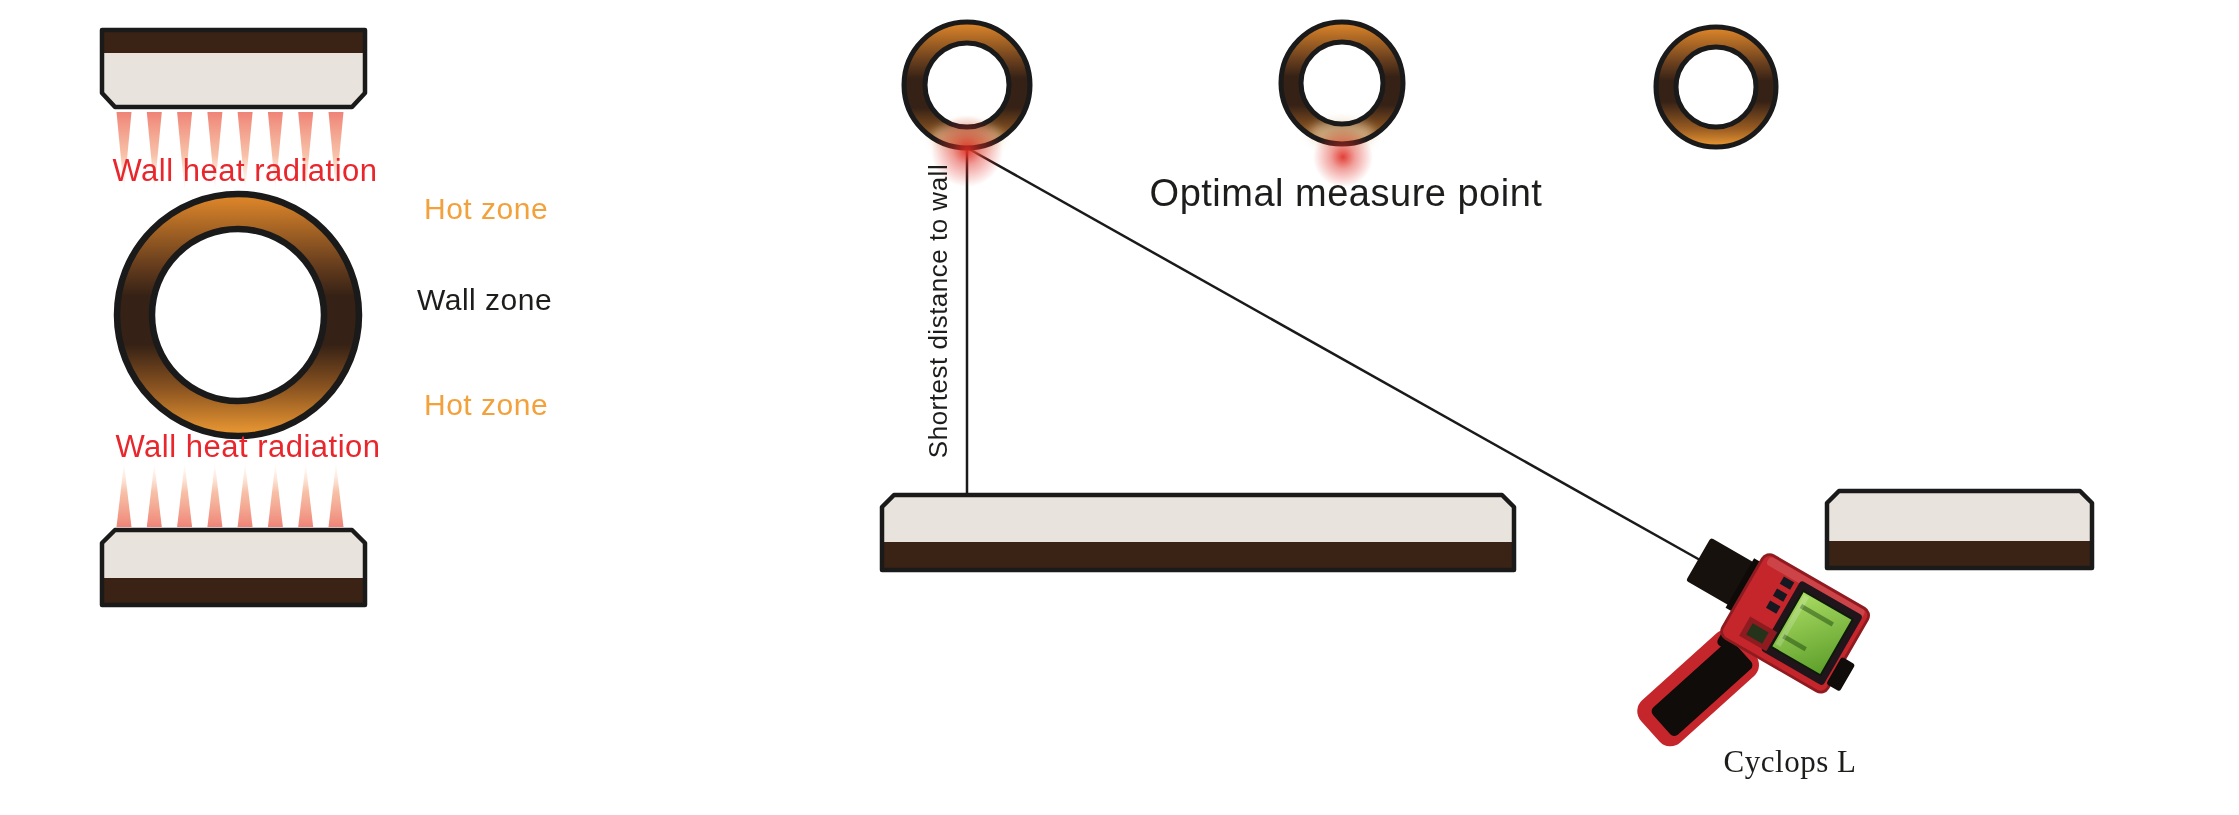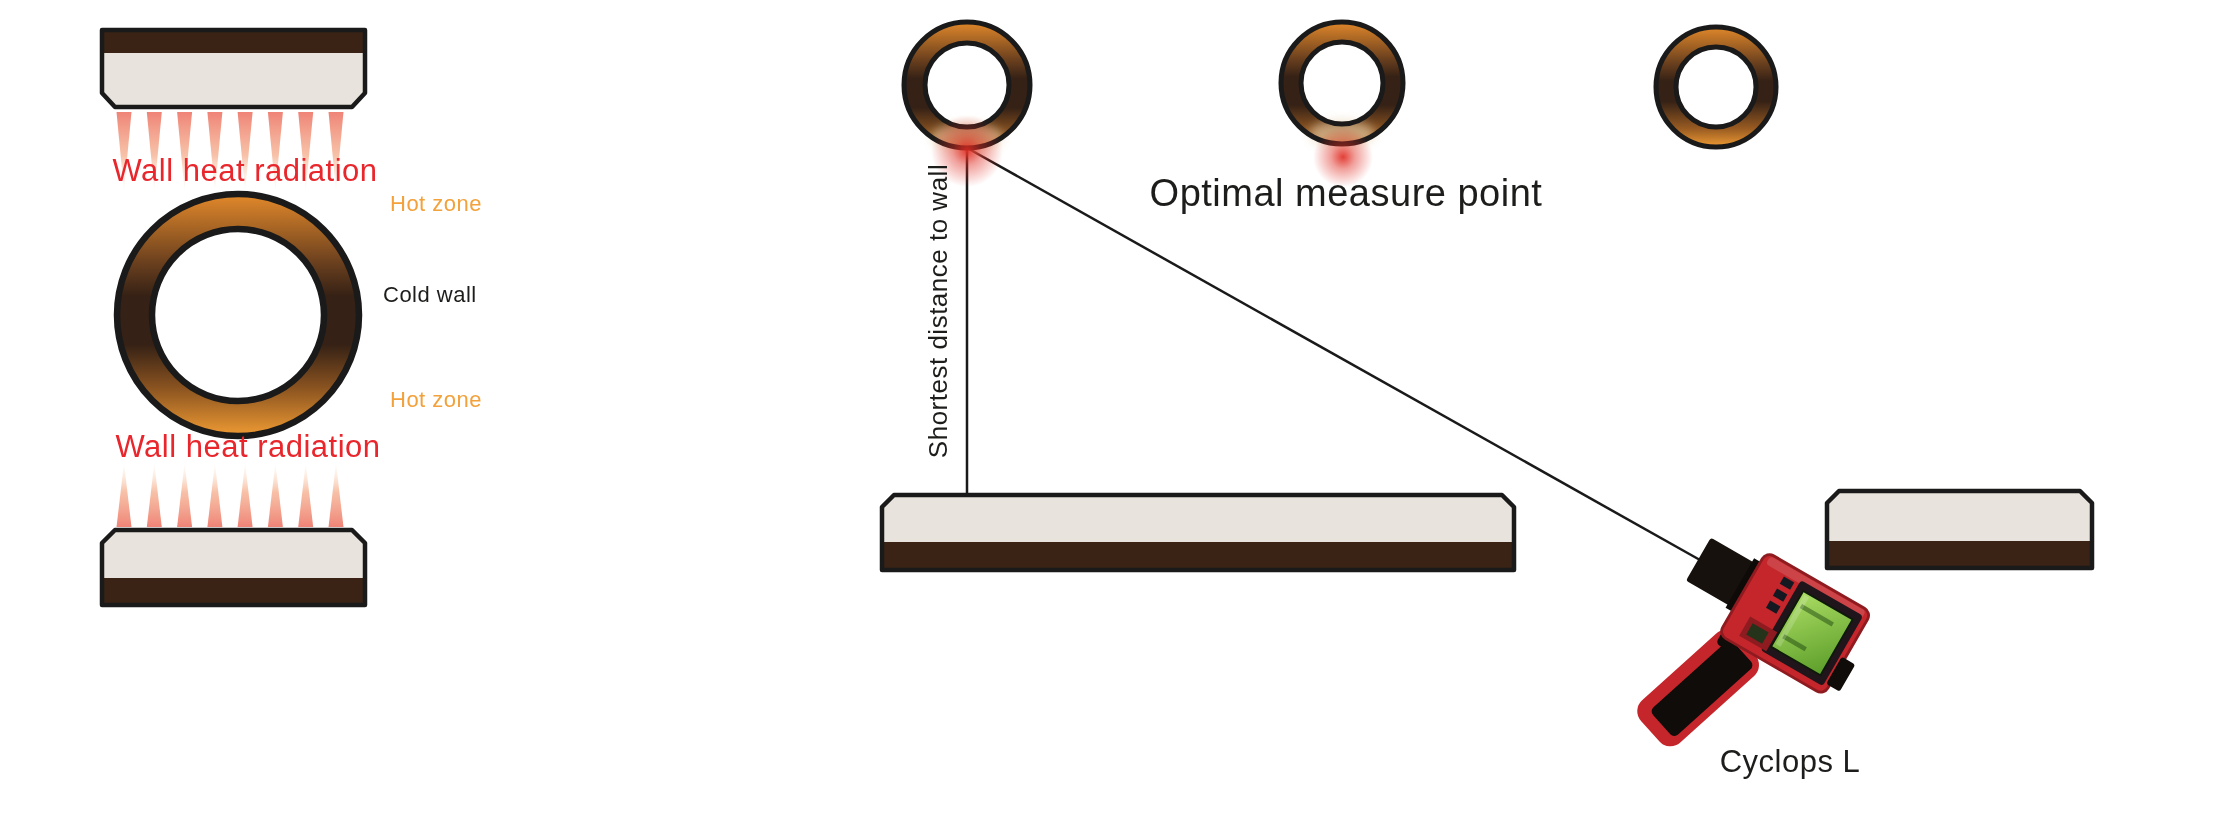--- a/index.html
+++ b/index.html
@@ -17,34 +17,34 @@
     white-space:nowrap;
     line-height:1.2;
     font-family:"Liberation Sans",sans-serif;
     letter-spacing:0.5px;
   }
   .lbl.red{color:var(--red-text,#e8262c);}
   .lbl.orange{color:var(--orange-text,#f2a13b);}
   .lbl.dark{color:var(--dark-text,#1d1d1b);}
   .lbl.center{transform:translateX(-50%);}
   .lbl.fs31{font-size:31px;}
-  .lbl.fs30{font-size:22px;}
+  .lbl.fs30{font-size:30px;margin-left:34px;}
   .lbl.fs28{font-size:38px;}
   .lbl.fs26{font-size:26px;}
   #lbl-whr-top{left:245px;top:152px;}
   #lbl-hot-top{left:390px;top:191px;}
   #lbl-cold{left:383px;top:282px;}
   #lbl-hot-bot{left:390px;top:387px;}
   #lbl-whr-bot{left:248px;top:428px;}
   #lbl-shortest{
     left:939px;top:311px;
     transform:translate(-50%,-50%) rotate(-90deg);
   }
   #lbl-optimal{left:1346px;top:171px;}
-  #lbl-cyclops{left:1790px;top:743px;}
+  #lbl-cyclops{left:1790px;top:743px;font-family:Liberation Serif, serif;}
 </style>
 </head>
 <body>
 
 <div id="canvas">
 
   <svg id="scene-svg" width="2239" height="815" viewBox="0 0 2239 815">
     <defs>
       <linearGradient id="ringGradL" gradientUnits="userSpaceOnUse" x1="0" y1="195" x2="0" y2="436">
         <stop offset="0" style="stop-color:var(--ring-orange,#e1882a)"></stop>
@@ -216,21 +216,21 @@
           <rect x="186" y="14" width="17" height="34" rx="3" fill="#0f0c0a"></rect>
         </g>
       </g>
     </g>
   </svg>
 
   <div id="lbl-whr-top" class="lbl red fs31 center">Wall heat radiation</div>
 
   <div id="lbl-hot-top" class="lbl orange fs30">Hot zone</div>
 
-  <div id="lbl-cold" class="lbl dark fs30">Cold wall</div>
+  <div id="lbl-cold" class="lbl dark fs30">Wall zone</div>
 
   <div id="lbl-hot-bot" class="lbl orange fs30">Hot zone</div>
 
   <div id="lbl-whr-bot" class="lbl red fs31 center">Wall heat radiation</div>
 
   <div id="lbl-shortest" class="lbl dark fs26">Shortest distance to wall</div>
 
   <div id="lbl-optimal" class="lbl dark fs28 center">Optimal measure point</div>
 
   <div id="lbl-cyclops" class="lbl dark fs31 center">Cyclops L</div>

